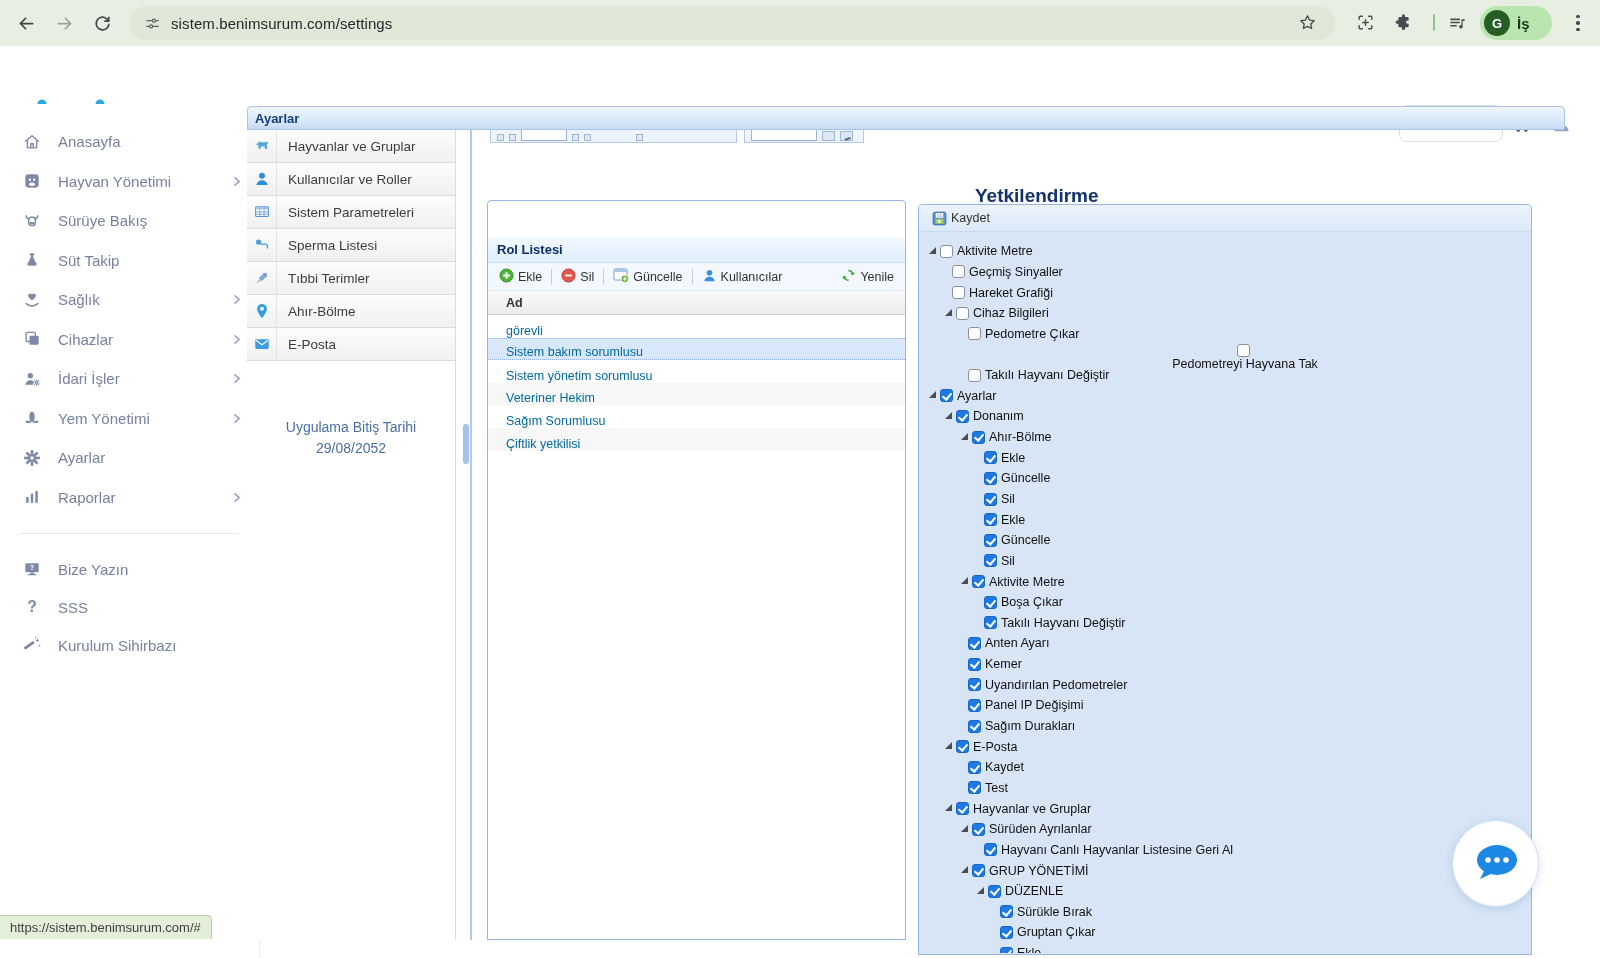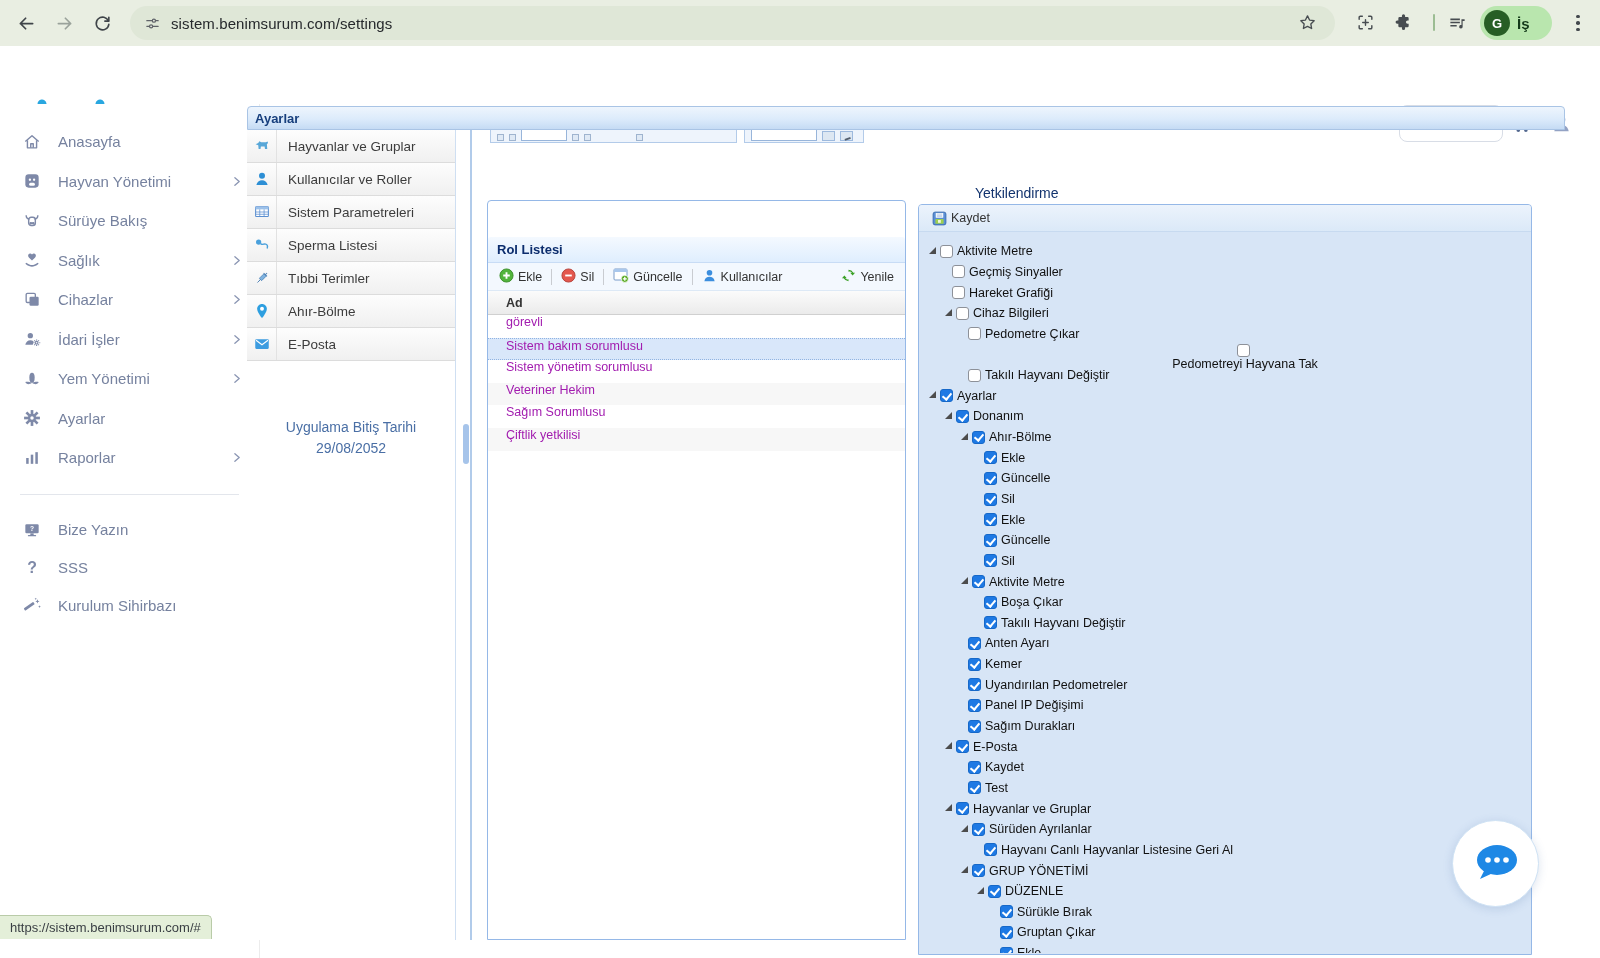--- a/index.html
+++ b/index.html
@@ -74,26 +74,26 @@
   .role-header{height:26px;background:linear-gradient(180deg,#f4f9ff,#dfeefe);border-bottom:1px solid #c8dcf5;
                border-radius:3px 3px 0 0;display:flex;align-items:center;padding-left:9px;
                font-size:13px;font-weight:bold;color:#0c2d6d;margin-top:36px;}
   .role-toolbar{height:28px;background:#f3f8fe;border-bottom:1px solid #dde9f6;display:flex;align-items:center;padding:0 6px;}
   .tb-btn{display:inline-flex;align-items:center;gap:4px;padding:2px 5px;border-radius:3px;cursor:pointer;
           font-size:12.5px;color:#333;}
   .tb-sep{width:1px;height:16px;background:#c9ccd1;margin:0 4px;}
   .tb-spacer{flex:1;}
   .role-colheader{height:24px;background:linear-gradient(180deg,#fbfbfb,#ebebeb);border-bottom:1px solid #d0d0d0;
                   display:flex;align-items:center;padding-left:18px;font-size:12.5px;font-weight:bold;color:#333;cursor:pointer;}
-  .role-row{height:22.6px;display:flex;align-items:flex-start;padding-left:18px;font-size:12.5px;color:#a21caf;cursor:pointer;}
+  .role-row{height:22.6px;display:flex;align-items:flex-end;padding-left:18px;font-size:12.5px;color:#0369a1;cursor:pointer;}
   .role-row.stripe{background:#f7f7f7;}
   .role-row.selected{background:#d9e7fa;border-top:1px dotted #90b3e2;border-bottom:1px dotted #90b3e2;}
 
   
-  .auth-title{position:absolute;left:975px;top:185px;font-size:14px;font-weight:normal;color:#12336e;}
+  .auth-title{position:absolute;left:975px;top:185px;font-size:19px;font-weight:bold;color:#12336e;}
   .auth-panel{position:absolute;left:918px;top:204px;width:614px;height:751px;background:#d7e5f6;
               border:1px solid #95b8e7;border-radius:4px 4px 0 0;}
   .save-bar{height:27px;background:linear-gradient(180deg,#ecf3fc,#dbe9f8);border-bottom:1px solid #c7daf0;
             border-radius:3px 3px 0 0;display:flex;align-items:center;padding-left:8px;}
   .save-bar .save-btn{display:inline-flex;align-items:center;gap:4px;font-size:12.5px;color:#333;cursor:pointer;padding:2px 5px;}
   .perm-tree{position:absolute;left:2px;right:2px;top:27px;bottom:1px;overflow:hidden;padding-top:9px;}
   .tree-row{height:20.65px;display:flex;align-items:center;font-size:12.5px;color:#111;cursor:pointer;}
   .tree-arrow{width:0;height:0;border-left:7px solid transparent;border-bottom:7px solid #4c4c4c;margin:0 4px 2px 0;flex:none;}
   .tree-spacer{width:7px;flex:none;}
   .cb{width:13px;height:13px;border-radius:3px;flex:none;margin-right:4px;position:relative;}
@@ -241,20 +241,28 @@
         <div class="side-item">
           <span class="s-icon">
             <svg viewBox="0 0 24 24" width="20" height="20" fill="none" stroke="#7e89a8" stroke-width="1.7">
               <path d="M5 5c0 3 2 4.5 4 4.5M19 5c0 3-2 4.5-4 4.5"></path>
               <rect x="8" y="7.5" width="8" height="10" rx="3"></rect>
               <circle cx="10.6" cy="14.8" r="0.9" fill="#7e89a8"></circle>
               <circle cx="13.4" cy="14.8" r="0.9" fill="#7e89a8"></circle>
             </svg>
           </span>
           <span class="s-label">Sürüye Bakış</span>
+        </div>
+        <div class="side-item">
+          <span class="s-icon">
+            <svg viewBox="0 0 24 24" width="20" height="20" fill="#7e89a8">
+              <path d="M9.5 4h5v2h-1v3l3.8 7.2A2 2 0 0 1 15.5 19h-7a2 2 0 0 1-1.8-2.8L10.5 9V6h-1z"></path>
+            </svg>
+          </span>
+          <span class="s-label">Süt Takip</span>
         </div>
         <div class="side-item">
           <span class="s-icon">
             <svg viewBox="0 0 24 24" width="20" height="20" fill="#7e89a8">
               <path d="M12 5.5c1-1.6 3.4-1.6 4.3 0 .7 1.2.3 2.6-.8 3.7L12 12.5 8.5 9.2c-1.1-1.1-1.5-2.5-.8-3.7.9-1.6 3.3-1.6 4.3 0z"></path>
               <path d="M4 16.5c3 2.8 6 3.5 8 3.5s5-.7 8-3.5l-1.2-1.2c-2.6 2.2-5 2.7-6.8 2.7s-4.2-.5-6.8-2.7z"></path>
             </svg>
           </span>
           <span class="s-label">Sağlık</span>
           <span class="s-chev">

